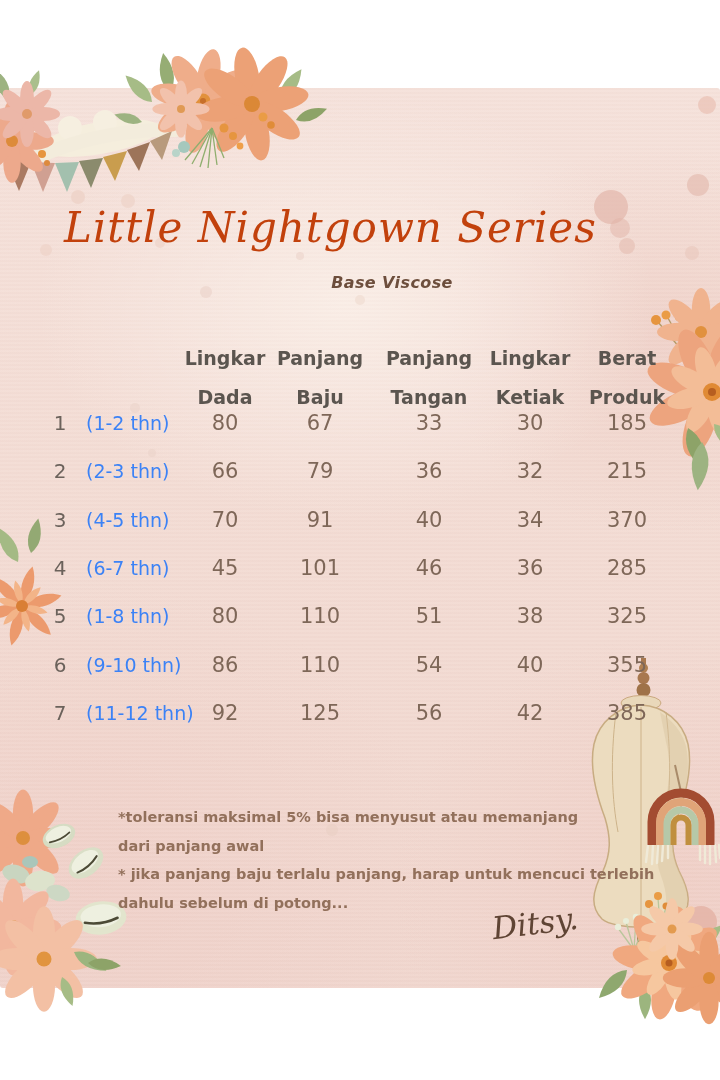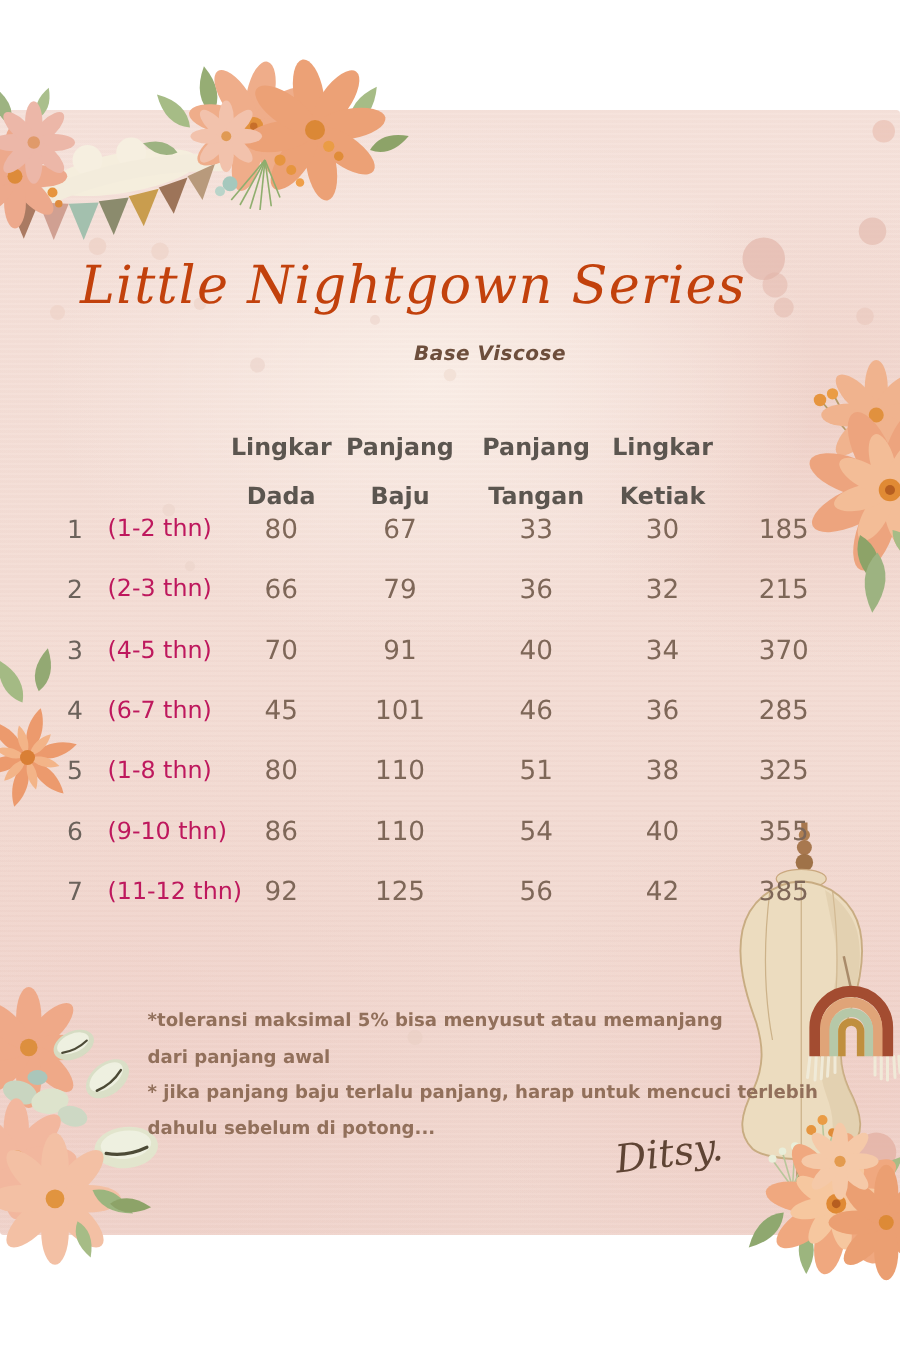--- a/index.html
+++ b/index.html
@@ -36,21 +36,21 @@
   .thead{
     position:absolute;left:38px;top:317px;width:642px;
     display:grid;grid-template-columns:var(--cols);
     color:#5b554f;font-size:19px;font-weight:bold;text-align:center;margin-top:22px;
   }
   .hcell .hl{line-height:39px;}
   .tbody{position:absolute;left:38px;top:399px;width:642px;color:#7e6758;}
   .trow{display:grid;grid-template-columns:var(--cols);height:48.3px;align-items:center;}
   .c{text-align:center;font-size:21px;}
   .c.num{color:#6b625b;font-size:20px;}
-  .c.age{text-align:left;padding-left:4px;white-space:nowrap;color:#be185d;font-size:19px;}
+  .c.age{text-align:left;padding-left:4px;white-space:nowrap;color:#3b82f6;font-size:19px;}
   .notes{
     position:absolute;left:118px;top:803px;width:520px;
     color:#92705b;font-size:14.5px;font-weight:bold;line-height:28.5px;
   }
   .note-line{white-space:nowrap;}
   .signature{
     position:absolute;left:492px;top:905px;
     font-family:"DejaVu Serif","Liberation Serif",serif;font-style:italic;
     font-size:31px;color:#5f4434;transform:rotate(-7deg);
   }
@@ -308,20 +308,24 @@
     <div class="hcell">
       <div class="hl">Panjang</div>
       <div class="hl">Tangan</div>
     </div>
 
     <div class="hcell">
       <div class="hl">Lingkar</div>
       <div class="hl">Ketiak</div>
     </div>
 
+    <div class="hcell">
+      <div class="hl">Berat</div>
+      <div class="hl">Produk</div>
+    </div>
   </div>
 
 <div class="tbody">
 
     <div class="trow">
       <div class="c num">1</div>
       <div class="c age">(1-2 thn)</div>
       <div class="c val">80</div>
       <div class="c val">67</div>
       <div class="c val">33</div>

